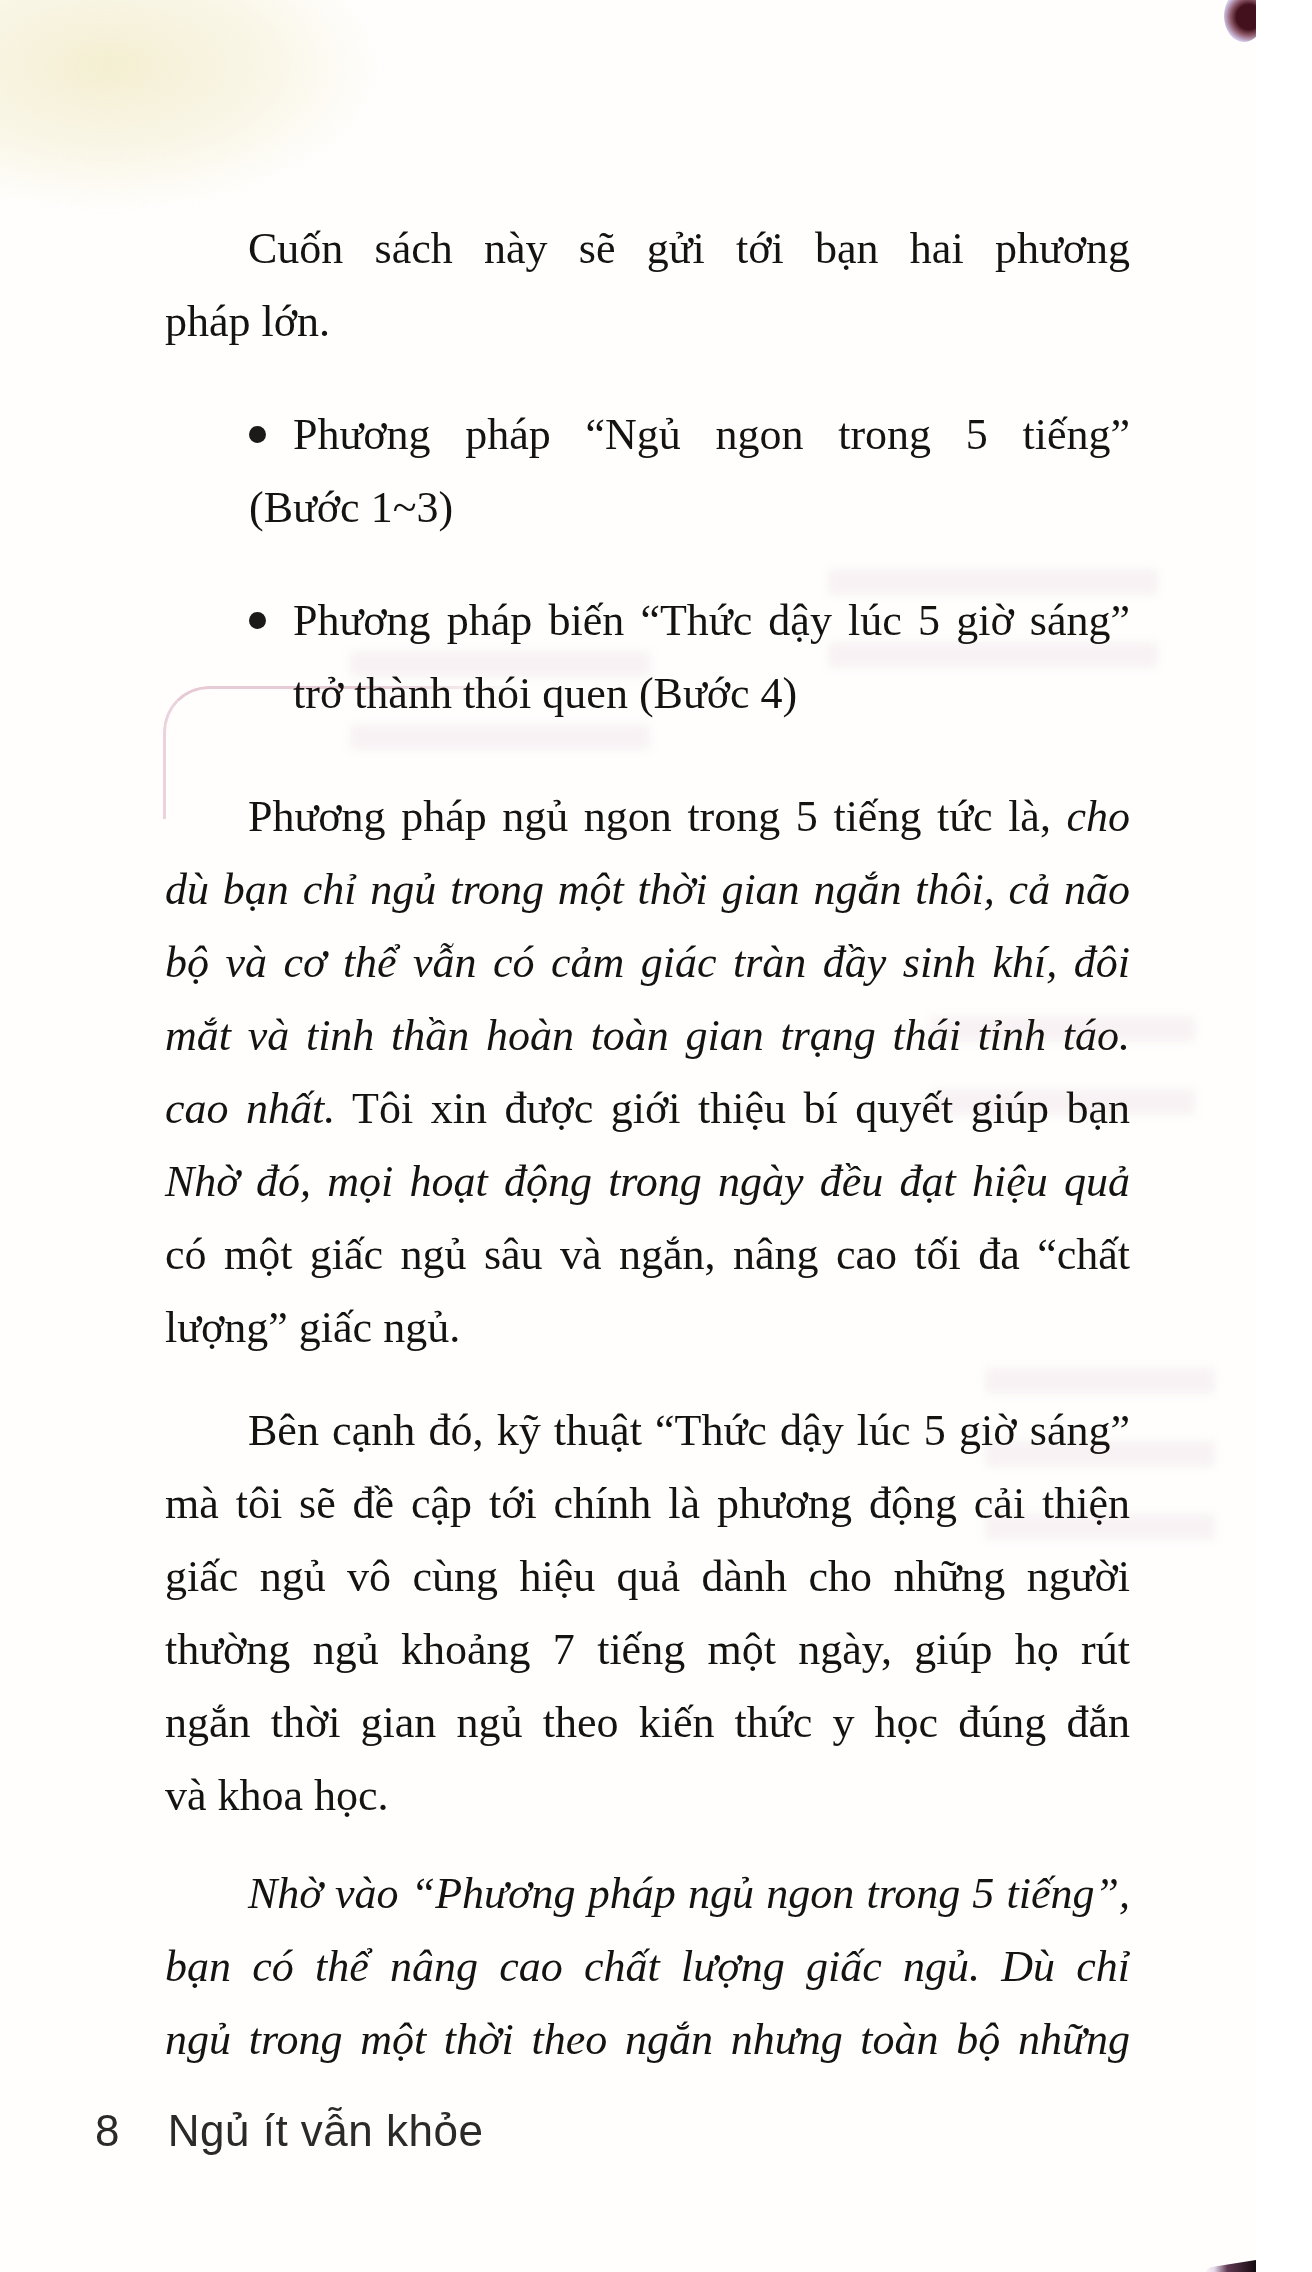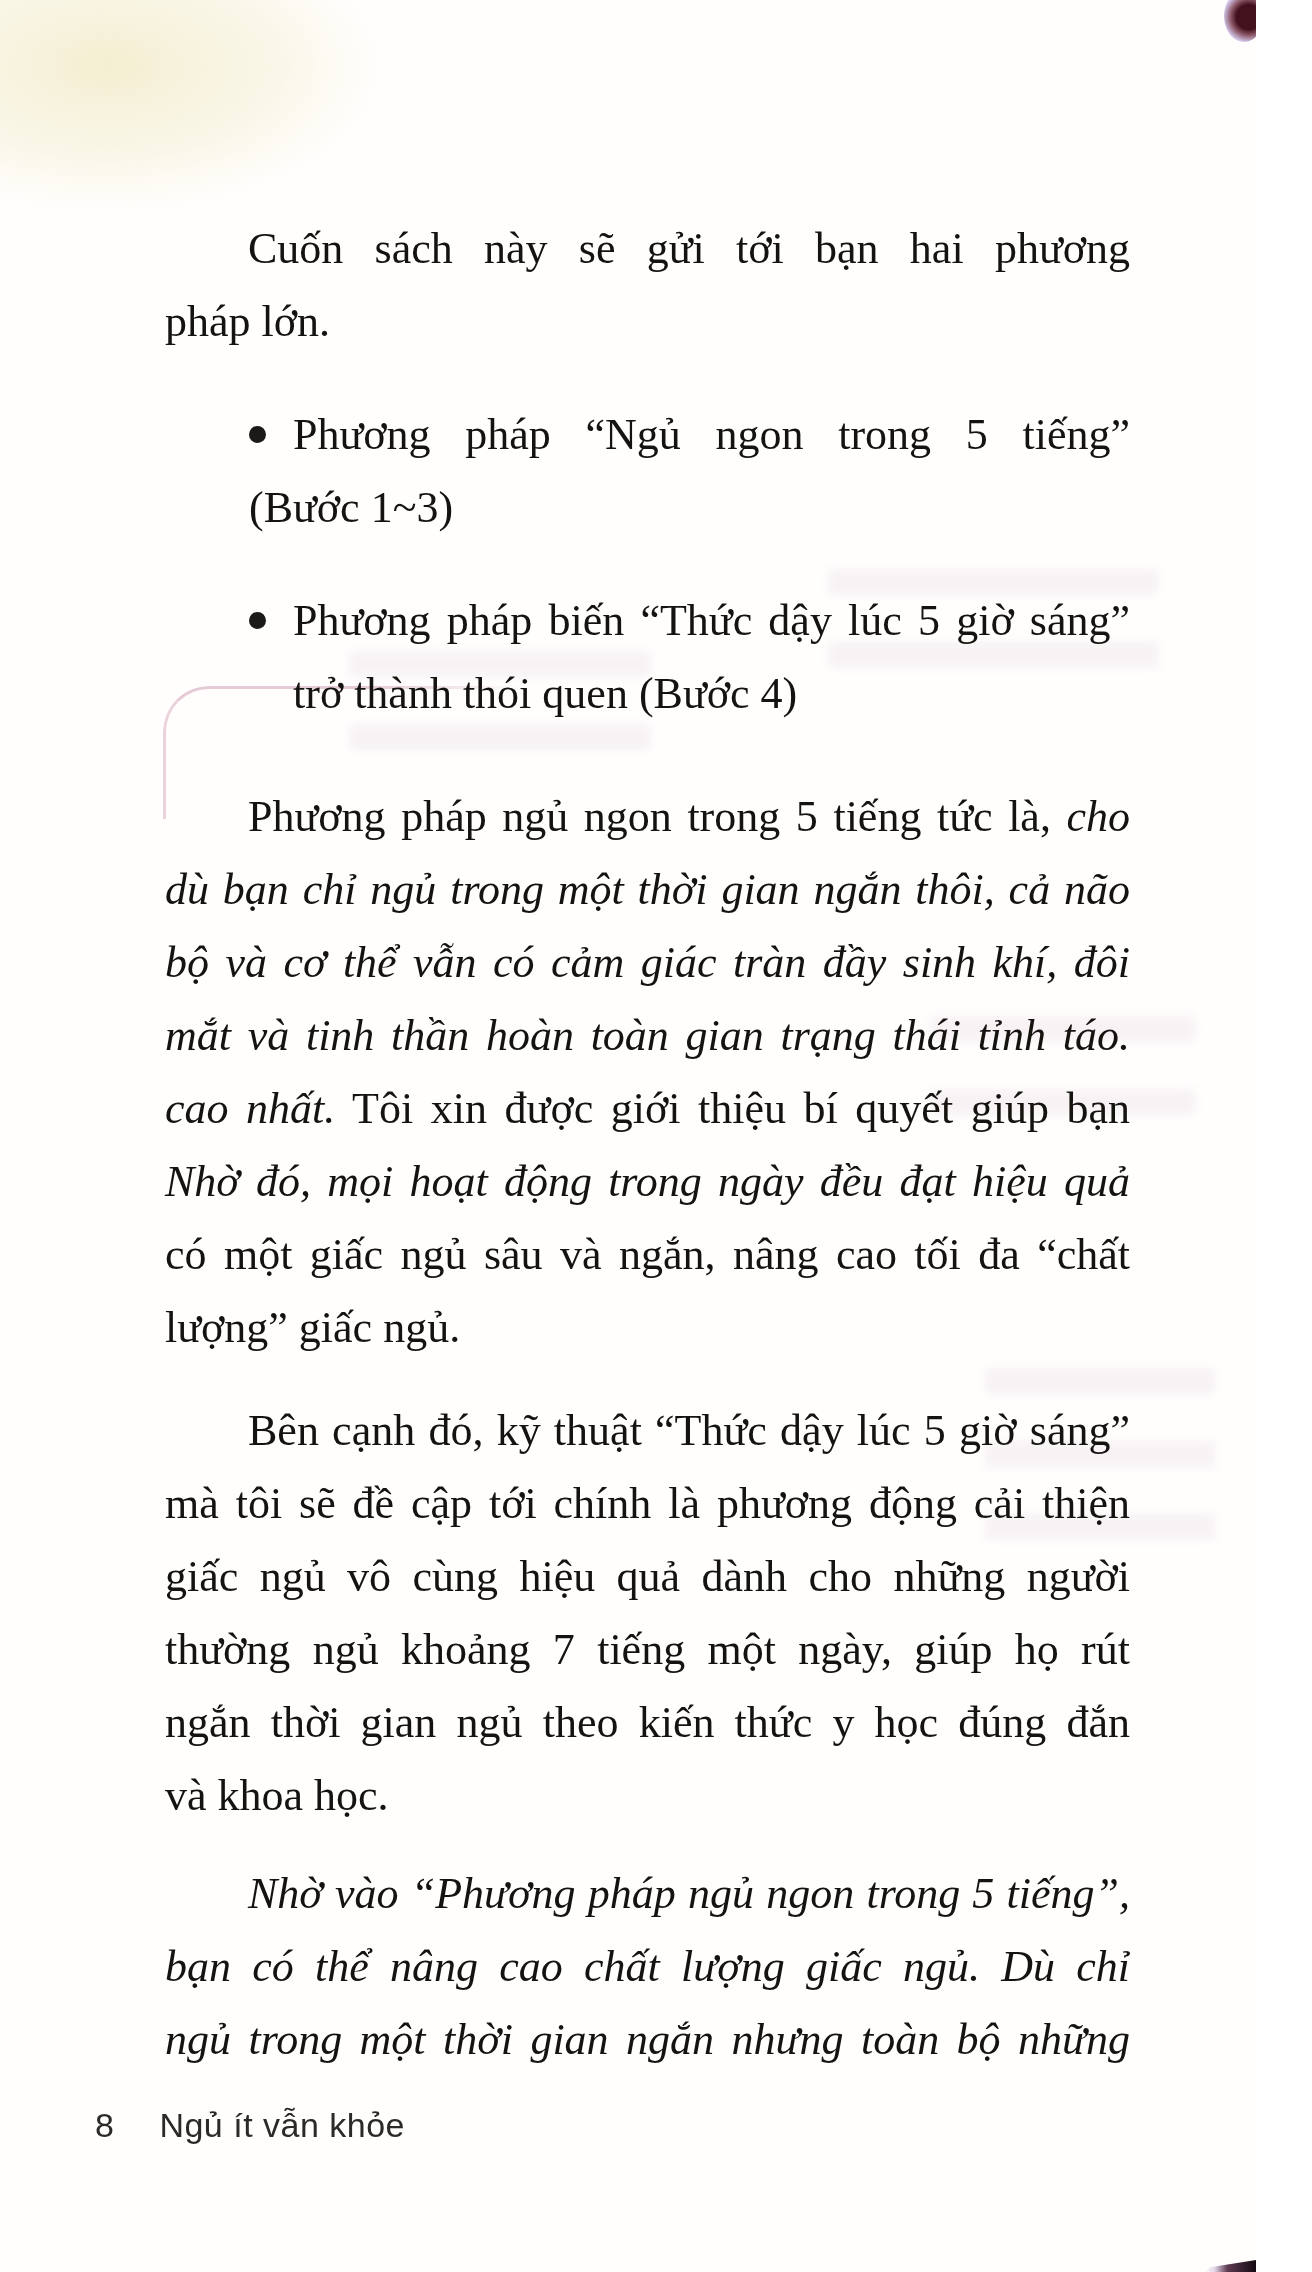--- a/index.html
+++ b/index.html
@@ -25,21 +25,21 @@
   .dot{
     position:absolute; left:84px; top:28px; width:17px; height:17px;
     border-radius:50%; background:#1c1a18;
   }
   .p2{margin-top:50px;}
   .p3{margin-top:30px;}
   .p4{margin-top:25px;}
   .footer{
     position:absolute; left:95px; top:2106px;
     font-family:"Liberation Sans","DejaVu Sans",sans-serif;
-    font-size:34px; color:#2b2a28; letter-spacing:0.5px;
+    font-size:44px; color:#2b2a28; letter-spacing:0.5px;
   }
   .footer .pnum{display:inline-block;}
   .footer .rtitle{display:inline-block; margin-left:35px;}
   
   .smudge-topleft{
     position:absolute; left:-40px; top:-30px; width:420px; height:240px;
     background:radial-gradient(ellipse at 35% 40%, rgba(235,226,172,0.55), rgba(238,230,185,0.28) 45%, rgba(240,233,195,0) 72%);
     filter:blur(6px);
   }
   .curl-topright{
@@ -120,21 +120,21 @@
       <div class="line">mà tôi sẽ đề cập tới chính là phương động cải thiện</div>
       <div class="line">giấc ngủ vô cùng hiệu quả dành cho những người</div>
       <div class="line">thường ngủ khoảng 7 tiếng một ngày, giúp họ rút</div>
       <div class="line">ngắn thời gian ngủ theo kiến thức y học đúng đắn</div>
       <div class="line l">và khoa học.</div>
     </div>
 
     <div class="para p4 it">
       <div class="line ind">Nhờ vào “Phương pháp ngủ ngon trong 5 tiếng”,</div>
       <div class="line">bạn có thể nâng cao chất lượng giấc ngủ. Dù chỉ</div>
-      <div class="line">ngủ trong một thời gian ngắn nhưng toàn bộ những</div>
+      <div class="line">ngủ trong một thời theo ngắn nhưng toàn bộ những</div>
     </div>
 
   </div>
 
   <div class="footer">
     <span class="pnum">8</span>
     <span class="rtitle">Ngủ ít vẫn khỏe</span>
   </div>
 
   <div class="curl-bottomright"></div>

